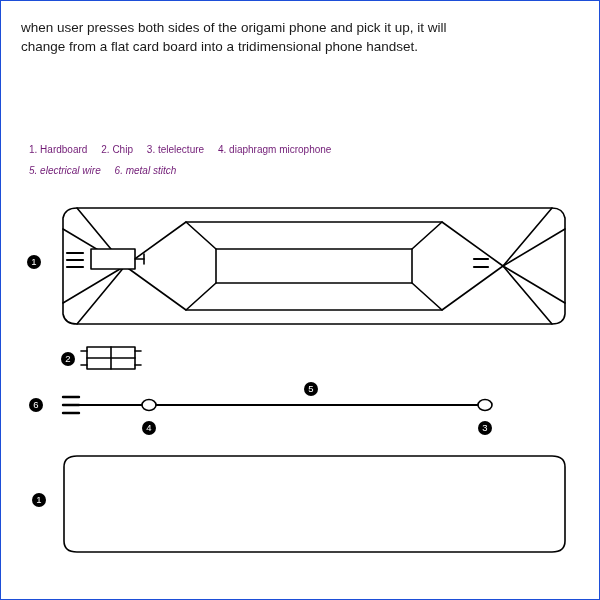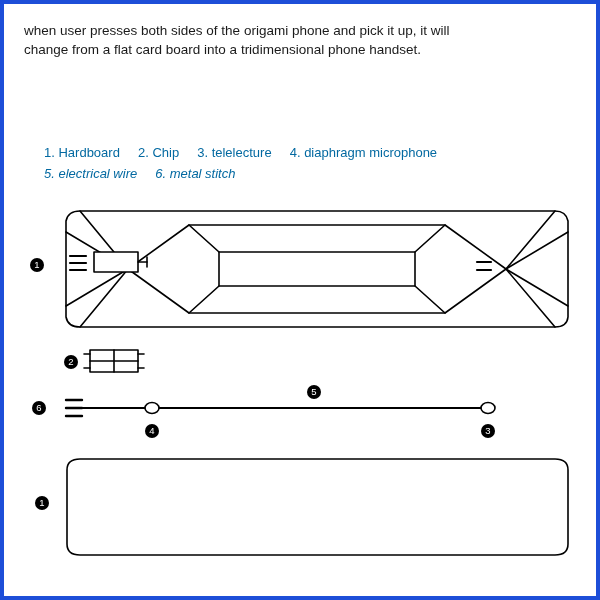--- a/index.html
+++ b/index.html
@@ -14,41 +14,40 @@
     font-family: "Liberation Sans", sans-serif;
     color: #000000;
     overflow: hidden;
   }
   #page {
     position: absolute;
     left: 0;
     top: 0;
     width: 600px;
     height: 600px;
-    border: 4px solid #1d4ed8;
+    border: 1px solid #1d4ed8;
     box-sizing: border-box;
     background: #ffffff;
   }
   .caption {
     position: absolute;
     left: 20px;
     top: 17px;
     width: 452px;
     font-size: 13.5px;
     line-height: 19px;
     color: #1a1a1a;
     white-space: pre-wrap;
   }
   .legend-line {
     position: absolute;
-    font-size: 13px;
+    font-size: 10px;
     line-height: 17px;
-    color: #0369a1;
+    color: #701a75;
     white-space: pre;
-    margin-left: 12px;
   }
   #legend-row-1 { left: 28px; top: 140px; }
   #legend-row-2 { left: 28px; top: 161px; font-style: italic; }
 
   #figure {
     position: absolute;
     left: 0;
     top: 0;
     width: 600px;
     height: 600px;

